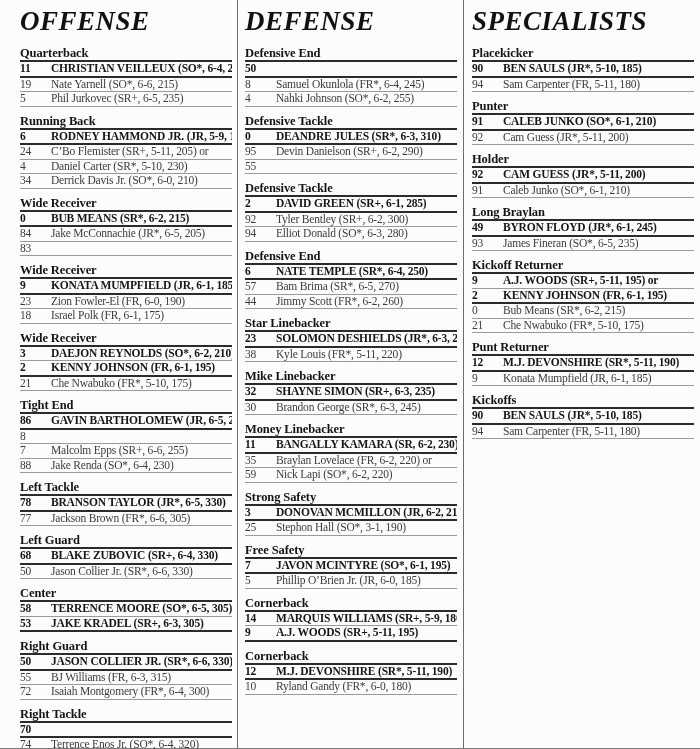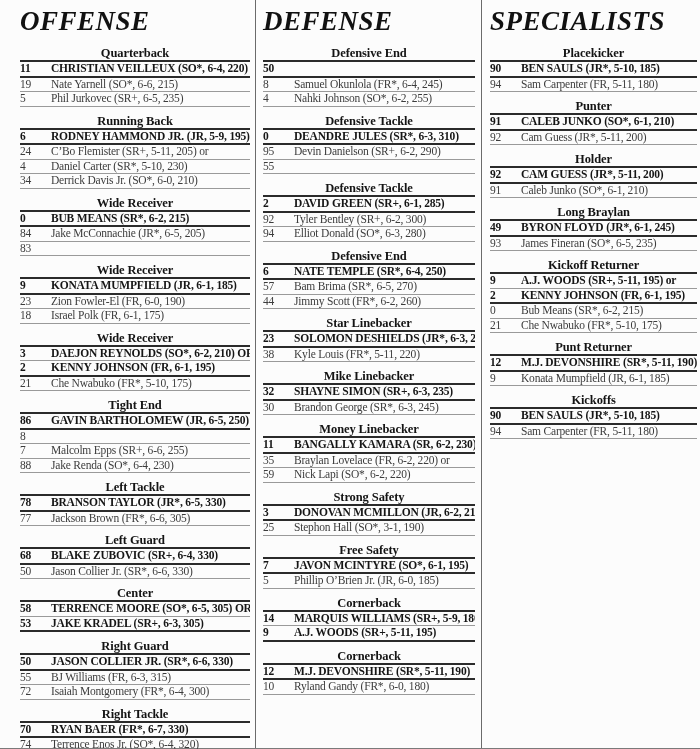--- a/index.html
+++ b/index.html
@@ -7,34 +7,33 @@
     width:700px;height:749px;overflow:hidden;
     background:#fcfcfc;
     font-family:"Liberation Serif","DejaVu Serif",serif;
     color:#1a1a1a;
   }
   .chart{
     display:flex;width:700px;height:749px;box-sizing:border-box;
     border-bottom:1px solid #7a7a7a;
   }
   .col{box-sizing:border-box;padding-top:6px;}
-  .col:nth-child(1){width:256px;padding-left:20px;padding-right:5px;border-right:1px solid #6b6b6b;}
+  .col:nth-child(1){width:238px;padding-left:20px;padding-right:5px;border-right:1px solid #6b6b6b;}
   .col:nth-child(2){width:226px;padding-left:7px;padding-right:6px;border-right:1px solid #6b6b6b;}
   .col:nth-child(3){flex:1;padding-left:8px;padding-right:6px;}
   .col-title{
     margin:0 0 10px 0;
     font-style:italic;font-weight:700;font-size:27px;line-height:30px;
     letter-spacing:.5px;color:#111;
   }
   .pos-section{margin-bottom:7px;}
   .pos-name{
     margin:0;font-weight:700;font-size:12.5px;line-height:14px;
     letter-spacing:-.1px;color:#141414;
     border-bottom:2px solid #2b2b2b;
-    text-align:center;
   }
   .row{
     display:flex;align-items:baseline;
     border-bottom:1px solid #9a9a9a;
     font-size:11.5px;line-height:13.5px;
     letter-spacing:-.2px;white-space:nowrap;color:#3c3c3c;
   }
   .row.starter{font-weight:700;color:#161616;}
   .row.starter-last{border-bottom:2px solid #2b2b2b;}
   .num{flex:0 0 31px;width:31px;}
@@ -187,21 +186,20 @@
         </div>
         <div class="row">
           <span class="num">72</span>
           <span class="pname">Isaiah Montgomery (FR*, 6-4, 300)</span>
         </div>
       </section>
       <section class="pos-section">
         <h2 class="pos-name">Right Tackle</h2>
         <div class="row starter starter-last">
           <span class="num">70</span>
-          <span class="pname">RYAN BAER (FR*, 6-7, 330)</span>
         </div>
         <div class="row">
           <span class="num">74</span>
           <span class="pname">Terrence Enos Jr. (SO*, 6-4, 320)</span>
         </div>
       </section>
     </div>
     <div class="col">
       <h1 class="col-title">DEFENSE</h1>
       <section class="pos-section">

